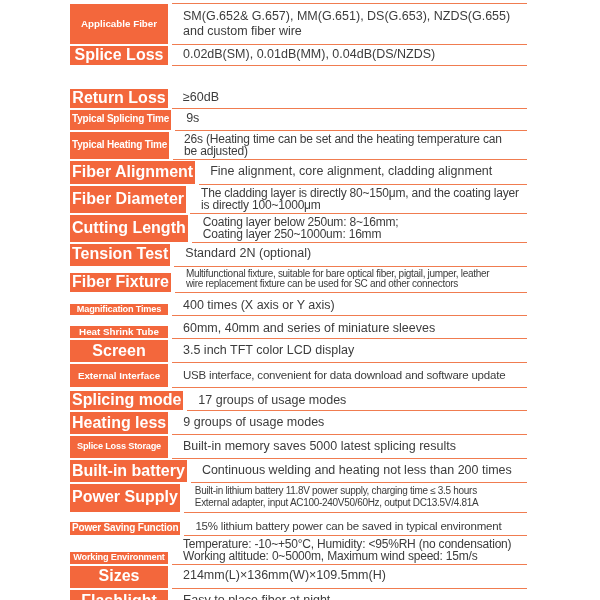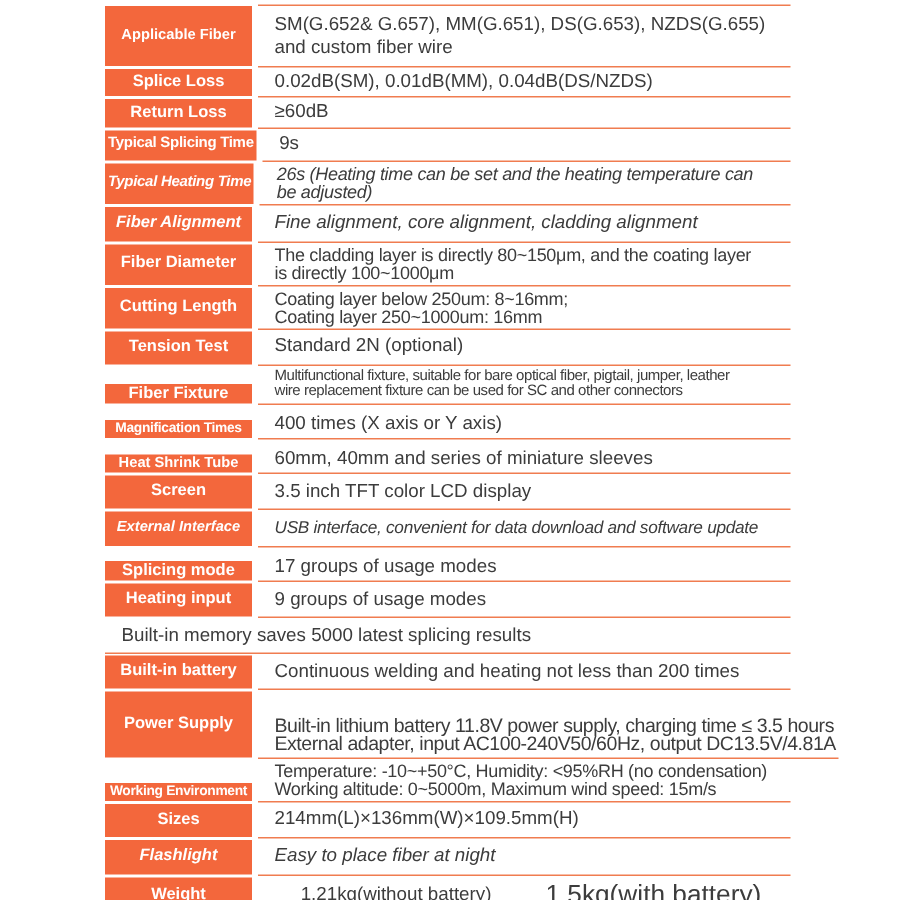--- a/index.html
+++ b/index.html
@@ -25,21 +25,21 @@
     flex: 0 0 98px;
     box-sizing: border-box;
     background: var(--orange, #F3673C);
     color: var(--label_text, #ffffff);
     margin: 1px 4px 1px 0;
     padding: 1px 2px;
     display: flex;
     align-items: center;
     justify-content: center;
     text-align: center;
-    font-size: 11px;
+    font-size: 16px;
     font-weight: 700;
     line-height: 1.05;
     white-space: nowrap;
   }
   .row-value {
     flex: 1;
     box-sizing: border-box;
     border-bottom: 1px solid var(--line, #F07C50);
     padding: 2px 2px 2px 11px;
     display: flex;
@@ -49,36 +49,36 @@
     font-size: 12.5px;
     line-height: 1.22;
   }
   .row:first-child .row-value { border-top: 1px solid var(--line, #F07C50); }
   .row:last-child .row-value { border-bottom-width: 2px; }
   .line { white-space: nowrap; }
 
   
   .h42 { min-height: 42px; }
   .h19 { min-height: 19px; }
-  .h20 { min-height: 20px; }
+  .h20 { min-height: 20px; margin-top: 22px; }
   .h22 { min-height: 22px; }
   .h23 { min-height: 23px; align-items: flex-end; }
   .h24 { min-height: 24px; }
-  .h25 { min-height: 25px; font-style: italic; }
+  .h25 { min-height: 25px; }
 
   
   .l-md { font-size: 9.8px; }
   .l-sm { font-size: 9.2px; letter-spacing: -0.2px; }
   .l-xs { font-size: 10px; letter-spacing: -0.2px; }
 
   
   .v-sm  { font-size: 12px;  line-height: 12px;   letter-spacing: -0.2px; }
   .v-xs  { font-size: 10px; line-height: 10.8px; letter-spacing: -0.3px; }
   .v-fit { font-size: 11.5px; letter-spacing: -0.2px; }
-  .v-p19 { font-size: 13px; line-height: 12.2px; letter-spacing: -0.3px; margin-top: 16px; }
+  .v-p19 { font-size: 10px; line-height: 12.2px; letter-spacing: -0.3px; }
 
   
   .weight-value { flex-direction: row; align-items: center; }
   .weight-big { font-size: 17.5px; margin-left: 36px; }
 </style>
 </head>
 <body>
 
 <div class="spec-table">
 
@@ -186,47 +186,54 @@
   </div>
 
   <div class="row h23">
     <div class="row-label">Splicing mode</div>
     <div class="row-value">
       <div class="line">17 groups of usage modes</div>
     </div>
   </div>
 
   <div class="row h24">
-    <div class="row-label">Heating input</div>
+    <div class="row-label">Heating less</div>
     <div class="row-value">
       <div class="line">9 groups of usage modes</div>
     </div>
   </div>
 
   <div class="row h24">
+    <div class="row-label l-sm">Splice Loss Storage</div>
     <div class="row-value">
       <div class="line">Built-in memory saves 5000 latest splicing results</div>
     </div>
   </div>
 
   <div class="row h24">
     <div class="row-label">Built-in battery</div>
     <div class="row-value">
       <div class="line">Continuous welding and heating not less than 200 times</div>
     </div>
   </div>
 
   <div class="row h24">
     <div class="row-label">Power Supply</div>
     <div class="row-value v-p19">
       <div class="line">Built-in lithium battery 11.8V power supply, charging time ≤ 3.5 hours</div>
       <div class="line">External adapter, input AC100-240V50/60Hz, output DC13.5V/4.81A</div>
     </div>
   </div>
 
+  <div class="row h23">
+    <div class="row-label l-xs">Power Saving Function</div>
+    <div class="row-value v-fit">
+      <div class="line">15% lithium battery power can be saved in typical environment</div>
+    </div>
+  </div>
 
   <div class="row h23">
     <div class="row-label l-sm">Working Environment</div>
     <div class="row-value v-sm">
       <div class="line">Temperature: -10~+50°C, Humidity: &lt;95%RH (no condensation)</div>
       <div class="line">Working altitude: 0~5000m, Maximum wind speed: 15m/s</div>
     </div>
   </div>
 
   <div class="row h24">

